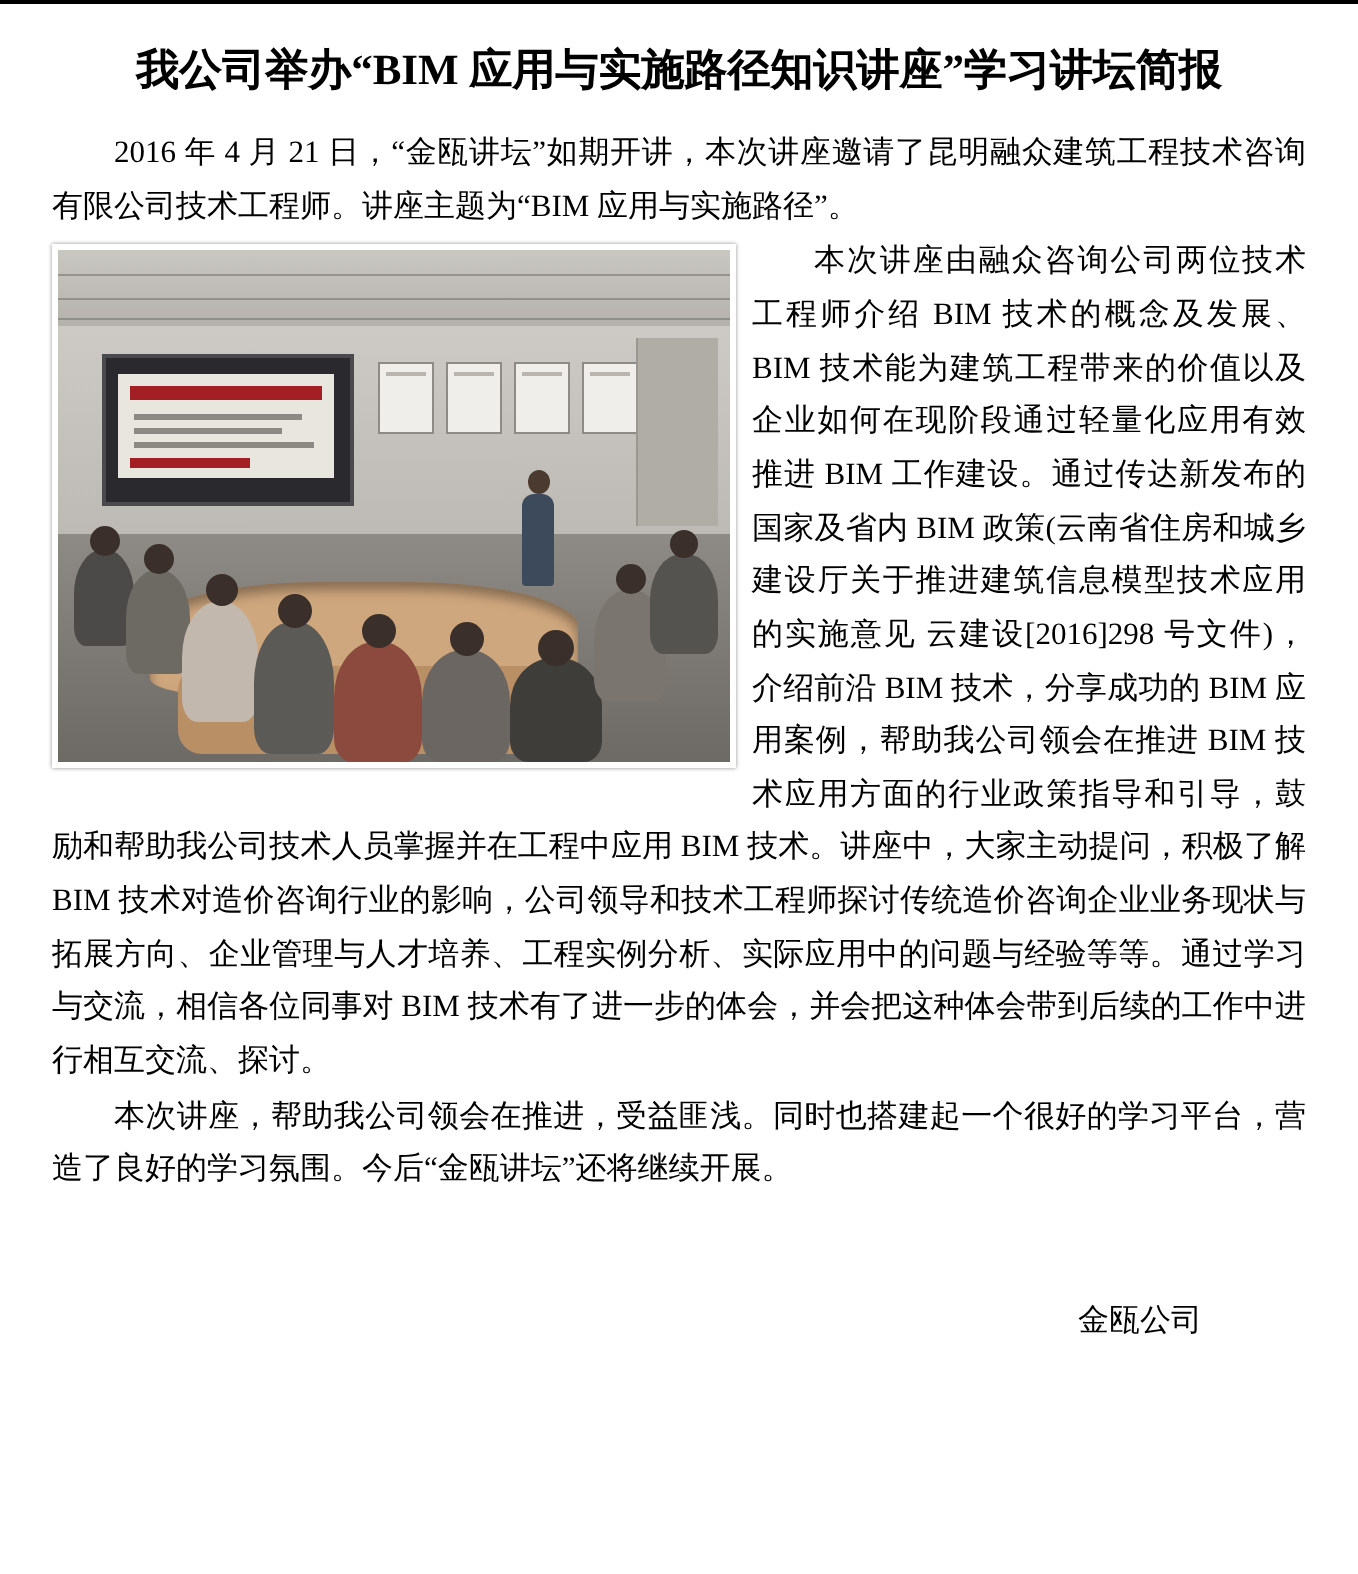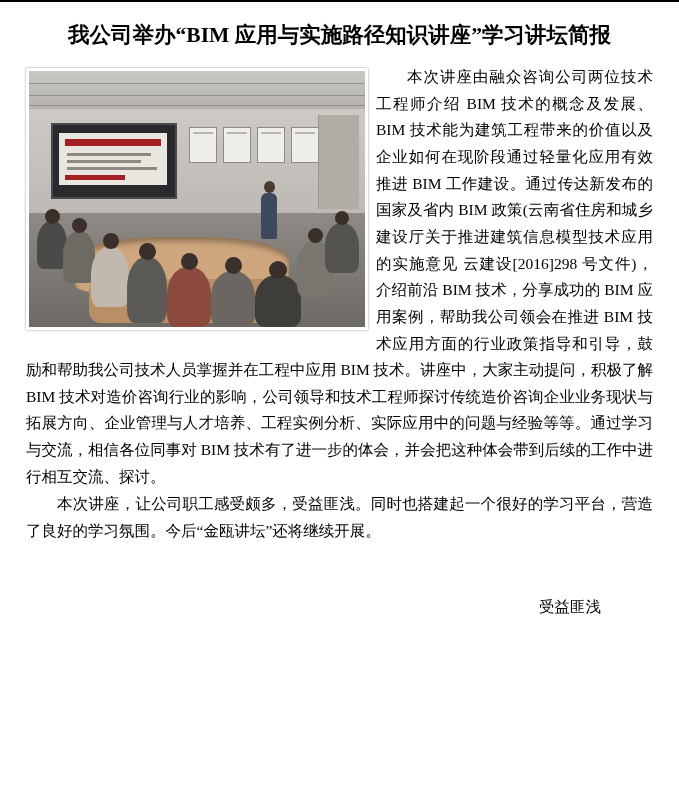--- a/index.html
+++ b/index.html
@@ -166,20 +166,21 @@
 </style>
 </head>
 <body>
 
 <div class="page">
 
   <h1 class="doc-title">我公司举办“BIM 应用与实施路径知识讲座”学习讲坛简报</h1>
 
   <div class="body-text clearfix">
 
+    <p class="para">2016 年 4 月 21 日，“金瓯讲坛”如期开讲，本次讲座邀请了昆明融众建筑工程技术咨询有限公司技术工程师。讲座主题为“BIM 应用与实施路径”。</p>
 
     <div class="float-wrap">
       <div class="photo">
         <div class="ph-ceiling">
           <div class="ph-ceil-line" style="top:12px"></div>
           <div class="ph-ceil-line" style="top:24px"></div>
           <div class="ph-ceil-line" style="top:34px"></div>
         </div>
         <div class="ph-wall"></div>
 
@@ -240,21 +241,21 @@
         <div class="head" style="left:279px; top:157px; width:15px; height:15px;"></div>
 
         <div class="person" style="left:296px; top:152px; width:34px; height:50px; background:#55534f;"></div>
         <div class="head" style="left:306px; top:140px; width:14px; height:14px;"></div>
 
       </div>
     </div>
 
     <p class="para">本次讲座由融众咨询公司两位技术工程师介绍 BIM 技术的概念及发展、BIM 技术能为建筑工程带来的价值以及企业如何在现阶段通过轻量化应用有效推进 BIM 工作建设。通过传达新发布的国家及省内 BIM 政策(云南省住房和城乡建设厅关于推进建筑信息模型技术应用的实施意见 云建设[2016]298 号文件)，介绍前沿 BIM 技术，分享成功的 BIM 应用案例，帮助我公司领会在推进 BIM 技术应用方面的行业政策指导和引导，鼓励和帮助我公司技术人员掌握并在工程中应用 BIM 技术。讲座中，大家主动提问，积极了解 BIM 技术对造价咨询行业的影响，公司领导和技术工程师探讨传统造价咨询企业业务现状与拓展方向、企业管理与人才培养、工程实例分析、实际应用中的问题与经验等等。通过学习与交流，相信各位同事对 BIM 技术有了进一步的体会，并会把这种体会带到后续的工作中进行相互交流、探讨。</p>
 
-    <p class="para">本次讲座，让公司职工感受颇多，受益匪浅。同时也搭建起一个很好的学习平台，营造了良好的学习氛围。今后“金瓯讲坛”还将继续开展。</p>
+    <p class="para">本次讲座，帮助我公司领会在推进，受益匪浅。同时也搭建起一个很好的学习平台，营造了良好的学习氛围。今后“金瓯讲坛”还将继续开展。</p>
 
   </div>
 
   <div class="signature">
-    <div>受益匪浅</div>
+    <div>金瓯公司</div>
   </div>
 
 </div>
 
 </body></html>

